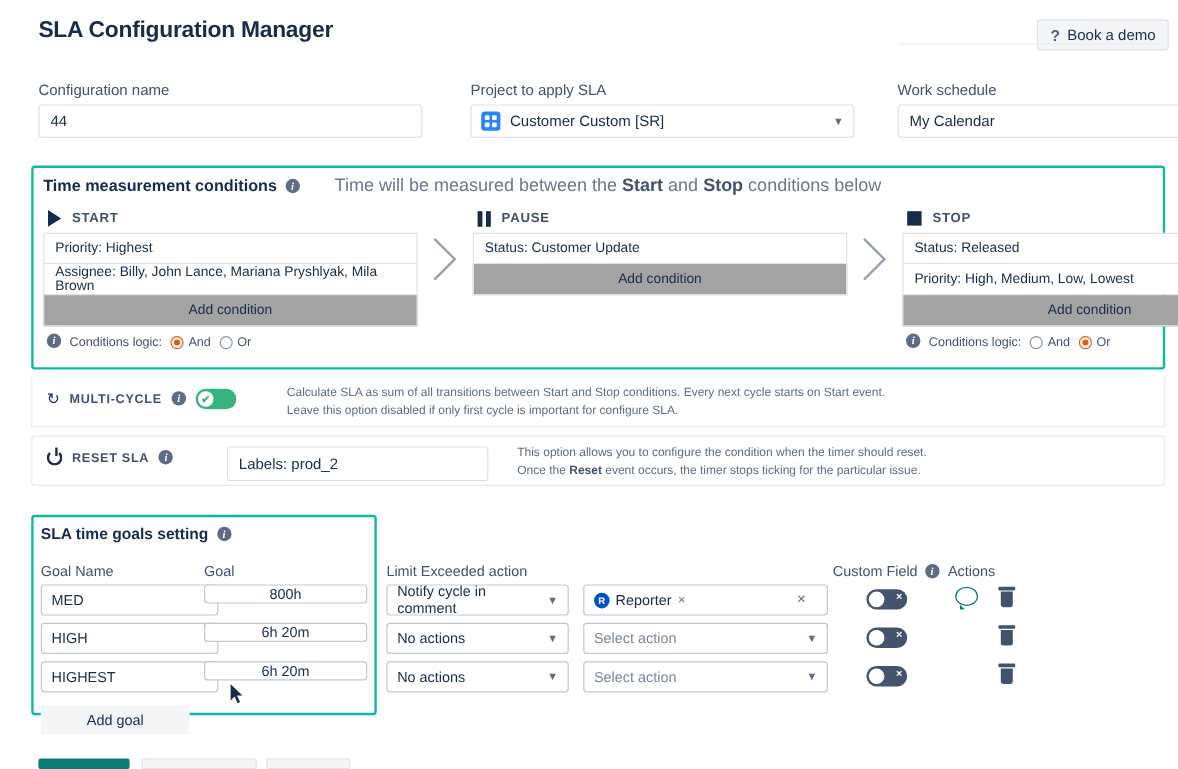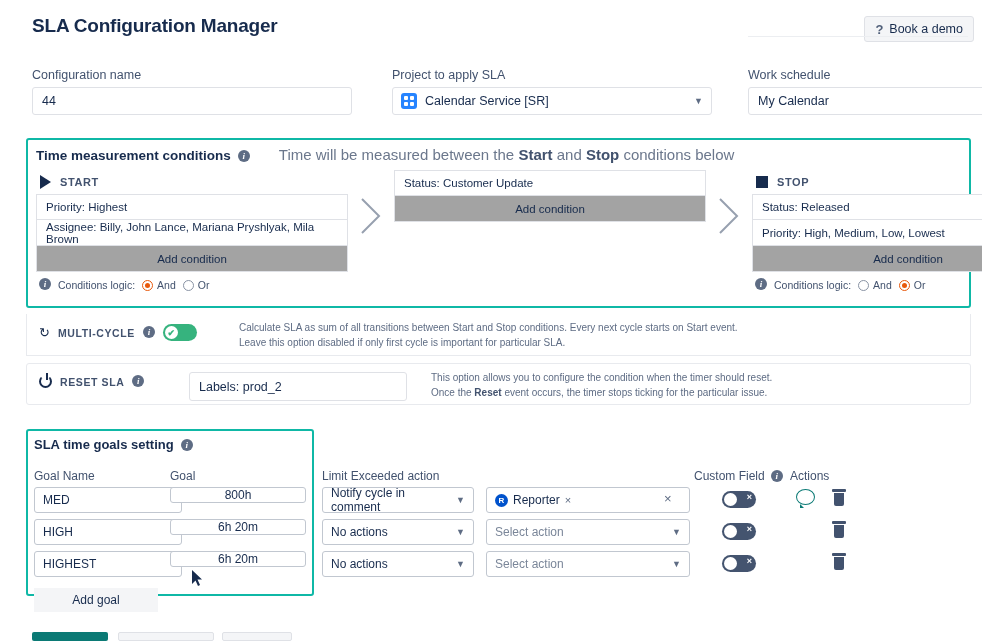--- a/index.html
+++ b/index.html
@@ -343,21 +343,21 @@
   <div class="fld-project">
     <div class="field-label">Project to apply SLA</div>
     <div class="select-box">
       <span class="select-left">
         <span class="proj-avatar">
             <i></i>
             <i></i>
             <i></i>
             <i></i>
           </span>
-        <span>Calendar Service [SR]</span>
+        <span>Customer Custom [SR]</span>
       </span>
       <span class="caret">▼</span>
     </div>
   </div>
 
   <div class="fld-schedule">
     <div class="field-label">Work schedule</div>
     <div class="input-box">My Calendar</div>
   </div>
 
@@ -392,20 +392,27 @@
       </div>
     </div>
 
     <div class="arrow arrow-1">
       <svg width="26" height="40" viewBox="0 0 26 40">
           <polyline points="4,3 21,20 4,37" fill="none" stroke="#97a0af" stroke-width="2"></polyline>
         </svg>
     </div>
 
     <div class="col col-pause">
+      <div class="col-head">
+        <span class="ic-pause">
+            <span></span>
+            <span></span>
+          </span>
+        <span class="label">PAUSE</span>
+      </div>
       <div class="cond-row first">Status: Customer Update</div>
       <div class="add-cond">Add condition</div>
     </div>
 
     <div class="arrow arrow-2">
       <svg width="26" height="40" viewBox="0 0 26 40">
           <polyline points="4,3 21,20 4,37" fill="none" stroke="#97a0af" stroke-width="2"></polyline>
         </svg>
     </div>
 
@@ -436,21 +443,21 @@
     <div class="mc-left">
       <span class="ic-cycle">↻</span>
       <span class="mc-label">MULTI-CYCLE</span>
       <span class="info-i">i</span>
       <span class="toggle">
         <span class="knob">✔</span>
       </span>
     </div>
     <div class="mc-desc">
       <div>Calculate SLA as sum of all transitions between Start and Stop conditions. Every next cycle starts on Start event.</div>
-      <div>Leave this option disabled if only first cycle is important for particular SLA.</div>
+      <div>Leave this option disabled if only first cycle is important for configure SLA.</div>
     </div>
   </div>
 
   <div class="rs-row">
     <div class="rs-left">
       <span class="ic-power"></span>
       <span class="mc-label">RESET SLA</span>
       <span class="info-i">i</span>
     </div>
     <div class="rs-input input-box">Labels: prod_2</div>

